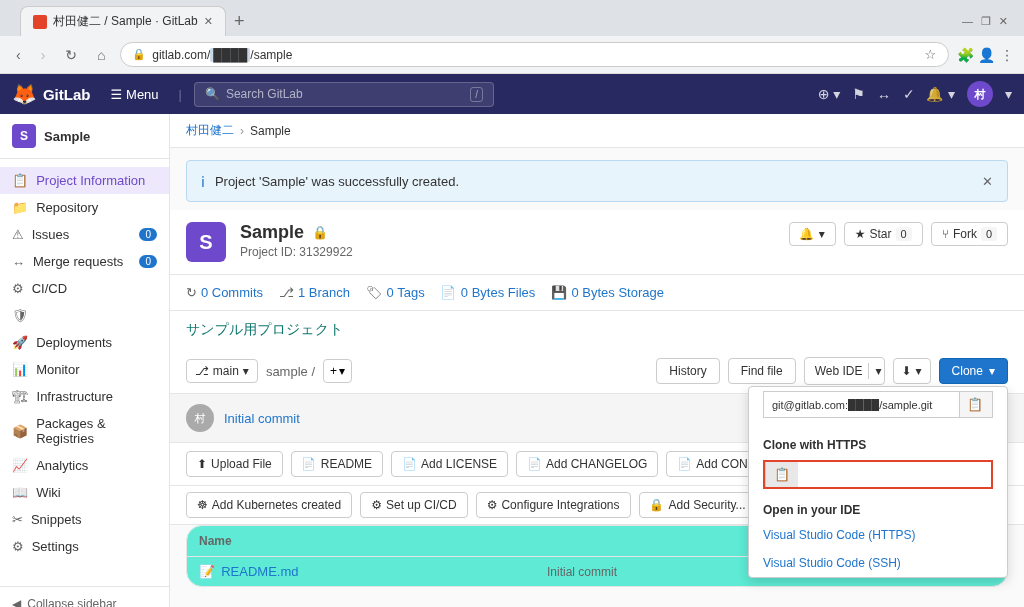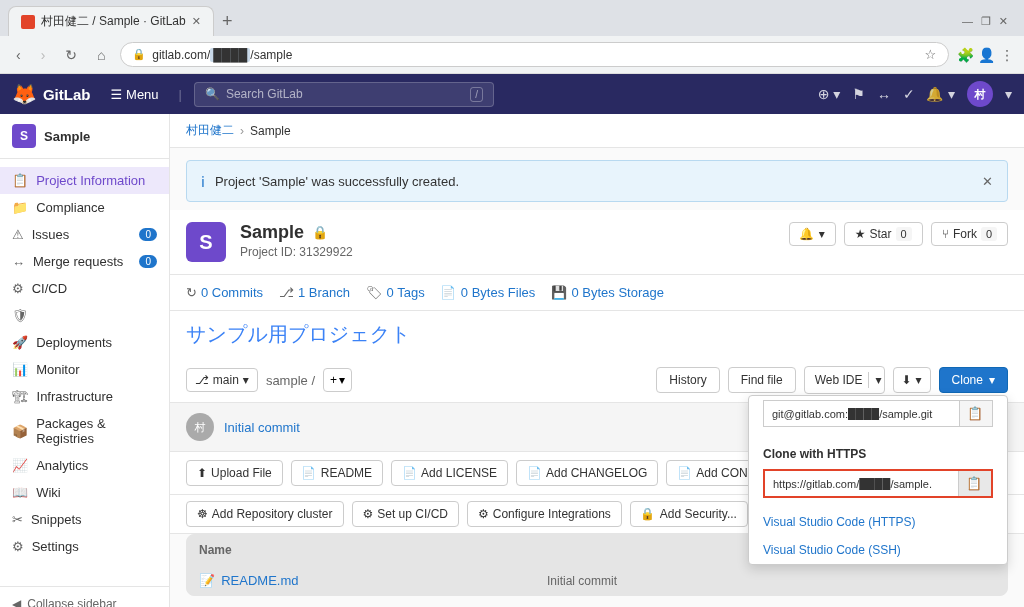--- a/index.html
+++ b/index.html
@@ -1,21 +1,21 @@
 <!DOCTYPE html>
 <html><head>
   <meta charset="utf-8">
   <style>
     * { box-sizing: border-box; margin: 0; padding: 0; }
     body { font-family: -apple-system, BlinkMacSystemFont, 'Segoe UI', sans-serif; font-size: 13px; background: #fff; overflow: hidden; }
 
     
     .browser-chrome { background: #f1f3f4; border-bottom: 1px solid #ddd; }
     .tab-bar { display: flex; align-items: center; padding: 6px 8px 0; background: #dee1e6; gap: 0; }
-    .tab { display: flex; align-items: center; background: #f1f3f4; padding: 6px 12px; border-radius: 8px 8px 0 0; font-size: 12px; color: #333; gap: 6px; min-width: 180px; border: 1px solid #ccc; border-bottom: none; }
+    .tab { display: flex; align-items: center; background: #f1f3f4; padding: 6px 12px; border-radius: 8px 8px 0 0; font-size: 12px; color: #333; gap: 6px; min-width: 180px; border: 1px solid #ccc; border-bottom: none; margin-left: 12px; }
     .tab-favicon { width: 14px; height: 14px; background: #e24329; border-radius: 2px; display: inline-block; }
     .tab-close { margin-left: auto; cursor: pointer; color: #666; font-size: 11px; }
     .tab-new { background: none; border: none; font-size: 18px; color: #666; padding: 4px 8px; cursor: pointer; }
     .window-controls { margin-left: auto; display: flex; gap: 8px; padding: 0 8px; align-items: center; }
     .win-btn { font-size: 11px; color: #666; cursor: pointer; }
 
     .address-bar { display: flex; align-items: center; padding: 6px 10px; gap: 8px; background: #f1f3f4; }
     .nav-btn { background: none; border: none; cursor: pointer; color: #666; font-size: 14px; padding: 2px 6px; }
     .nav-btn:disabled { color: #bbb; cursor: default; }
     .address-input { flex: 1; padding: 4px 12px; border: 1px solid #ccc; border-radius: 20px; font-size: 12px; background: #fff; color: #333; display: flex; align-items: center; gap: 6px; }
@@ -70,21 +70,21 @@
     .lock-badge { color: #666; font-size: 13px; }
     .project-id { font-size: 12px; color: #666; margin-top: 2px; }
     .project-actions { display: flex; gap: 8px; align-items: center; }
     .action-btn { display: flex; align-items: center; gap: 4px; padding: 4px 10px; border: 1px solid #ccc; border-radius: 4px; font-size: 12px; color: #333; cursor: pointer; background: #fff; }
     .action-count { background: #f5f5f5; padding: 1px 5px; border-radius: 3px; font-size: 11px; }
 
     .stats-bar { padding: 10px 16px; display: flex; gap: 16px; font-size: 13px; color: #333; background: #fff; border-bottom: 1px solid #e5e5e5; }
     .stat-item { display: flex; align-items: center; gap: 4px; color: #1f75cb; cursor: pointer; }
     .stat-icon { color: #666; }
 
-    .project-desc { padding: 10px 16px; font-size: 20px; color: #3b82f6; background: #fff; }
+    .project-desc { padding: 10px 16px; font-size: 14px; color: #0f766e; background: #fff; }
 
     .repo-toolbar { padding: 8px 16px; display: flex; align-items: center; gap: 8px; background: #fff; border-bottom: 1px solid #e5e5e5; }
     .branch-select { display: flex; align-items: center; border: 1px solid #ccc; border-radius: 4px; padding: 4px 8px; font-size: 12px; color: #333; cursor: pointer; gap: 4px; background: #fff; }
     .path-row { display: flex; align-items: center; gap: 4px; font-size: 13px; color: #666; }
     .plus-btn { display: flex; align-items: center; border: 1px solid #ccc; border-radius: 4px; padding: 4px 6px; cursor: pointer; background: #fff; gap: 2px; font-size: 12px; }
     .toolbar-spacer { flex: 1; }
     .history-btn { padding: 5px 12px; border: 1px solid #ccc; border-radius: 4px; font-size: 12px; color: #333; cursor: pointer; background: #fff; }
     .findfile-btn { padding: 5px 12px; border: 1px solid #ccc; border-radius: 4px; font-size: 12px; color: #333; cursor: pointer; background: #fff; }
     .webide-btn { display: flex; align-items: center; padding: 5px 2px 5px 10px; border: 1px solid #ccc; border-radius: 4px; font-size: 12px; color: #333; cursor: pointer; background: #fff; gap: 4px; }
     .download-btn { display: flex; align-items: center; padding: 5px 8px; border: 1px solid #ccc; border-radius: 4px; font-size: 12px; color: #333; cursor: pointer; background: #fff; gap: 4px; }
@@ -105,21 +105,21 @@
     .commit-info { flex: 1; }
     .commit-message { font-size: 13px; font-weight: 500; color: #1f75cb; cursor: pointer; }
     .commit-meta { font-size: 12px; color: #666; margin-top: 2px; }
 
     .quick-actions { padding: 8px 16px; display: flex; gap: 8px; flex-wrap: wrap; border-bottom: 1px solid #e5e5e5; background: #fff; }
     .qa-btn { display: flex; align-items: center; gap: 4px; padding: 5px 10px; border: 1px solid #ccc; border-radius: 4px; font-size: 12px; color: #333; cursor: pointer; background: #fff; }
     .qa-icon { font-size: 12px; }
 
     .quick-actions-2 { padding: 6px 16px; display: flex; gap: 8px; flex-wrap: wrap; border-bottom: 1px solid #e5e5e5; background: #fff; }
 
-    .file-table { background: #e5e5e5; margin: 0 16px 16px; border: 1px solid #e5e5e5; border-radius: 8px; }
+    .file-table { background: #5eead4; margin: 0 16px 16px; border: 1px solid #e5e5e5; border-radius: 16px; }
     .file-table-header { display: grid; grid-template-columns: 1fr 1fr 100px; padding: 8px 12px; border-bottom: 1px solid #e5e5e5; font-weight: 600; font-size: 12px; color: #666; }
     .file-row { display: grid; grid-template-columns: 1fr 1fr 100px; padding: 7px 12px; border-bottom: 1px solid #f0f0f0; align-items: center; font-size: 13px; }
     .file-row:last-child { border-bottom: none; }
     .file-name { display: flex; align-items: center; gap: 6px; color: #1f75cb; cursor: pointer; }
     .file-icon { font-size: 13px; color: #666; }
     .file-commit { color: #666; font-size: 12px; }
     .file-time { color: #666; font-size: 12px; }
   </style>
 </head>
 <body>
@@ -195,21 +195,21 @@
       </div>
       <span class="project-name">Sample</span>
     </div>
     <div class="sidebar-nav">
       <div class="sidebar-item active">
         <span class="sidebar-item-icon">📋</span>
         <span>Project Information</span>
       </div>
       <div class="sidebar-item">
         <span class="sidebar-item-icon">📁</span>
-        <span>Compliance</span>
+        <span>Repository</span>
       </div>
       <div class="sidebar-item">
         <span class="sidebar-item-icon">⚠</span>
         <span>Issues</span>
         <span class="sidebar-badge">0</span>
       </div>
       <div class="sidebar-item">
         <span class="sidebar-item-icon">↔</span>
         <span>Merge requests</span>
         <span class="sidebar-badge">0</span>
@@ -362,25 +362,25 @@
         </div>
 
         <div class="clone-dropdown">
           <div class="clone-url-row ssh">
             <input class="clone-url-input" readonly="" value="git@gitlab.com:████/sample.git" style="">
             <span class="clone-copy-btn">📋</span>
           </div>
 
           <div class="clone-section-title">Clone with HTTPS</div>
           <div class="clone-url-row" style="position:relative;">
-            <input class="clone-url-input" readonly="" value="https://gitlab.com/████/sample." style="">
             <span class="clone-copy-btn active">📋</span>
 
           </div>
 
+          <div class="open-ide-title">Open in your IDE</div>
           <div class="ide-option">Visual Studio Code (HTTPS)</div>
           <div class="ide-option">Visual Studio Code (SSH)</div>
         </div>
       </div>
     </div>
 
     <div class="commit-row">
       <div class="commit-avatar">村</div>
       <div class="commit-info">
         <div class="commit-message">Initial commit</div>
@@ -406,21 +406,21 @@
       </div>
       <div class="qa-btn">
         <span class="qa-icon">📄</span>
         <span>Add CONTRI...</span>
       </div>
     </div>
 
     <div class="quick-actions-2">
       <div class="qa-btn">
         <span class="qa-icon">☸</span>
-        <span>Add Repository cluster</span>
+        <span>Add Kubernetes created</span>
       </div>
       <div class="qa-btn">
         <span class="qa-icon">⚙</span>
         <span>Set up CI/CD</span>
       </div>
       <div class="qa-btn">
         <span class="qa-icon">⚙</span>
         <span>Configure Integrations</span>
       </div>
       <div class="qa-btn">

